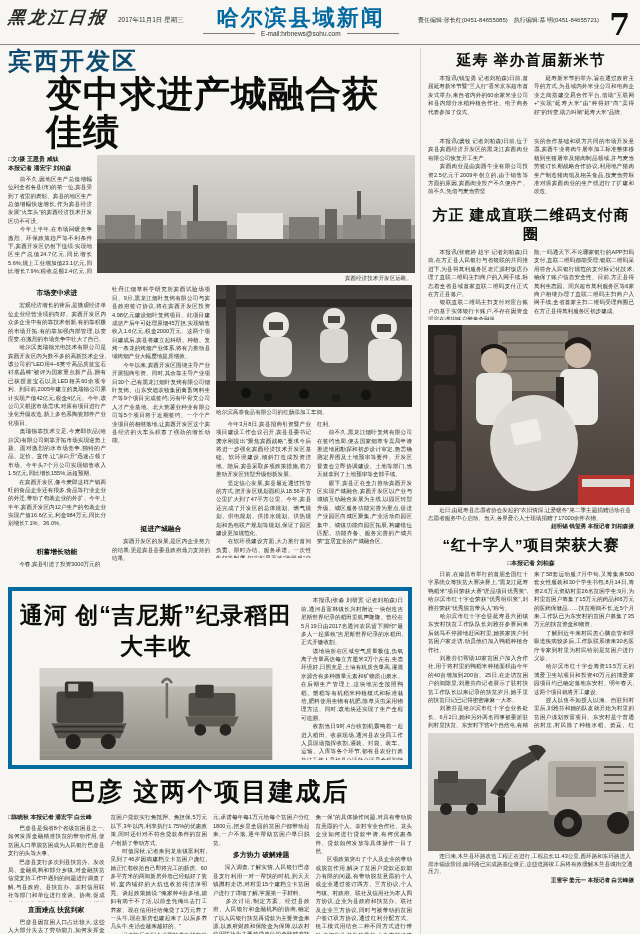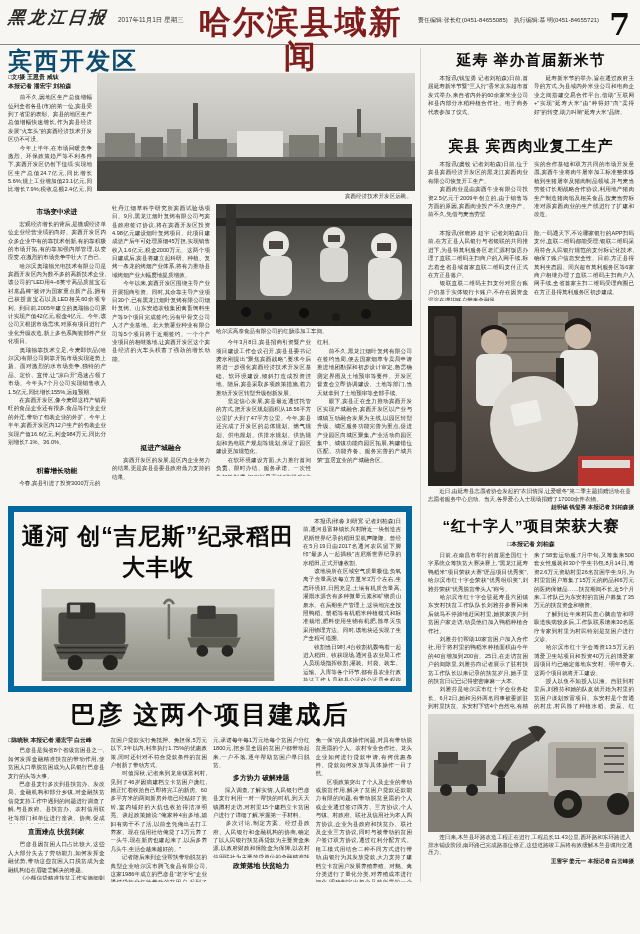--- a/index.html
+++ b/index.html
@@ -3,21 +3,21 @@
 <meta charset="utf-8">
 <style>
   html,body{margin:0;padding:0;}
   body{font-family:"Liberation Sans","DejaVu Sans",sans-serif;background:#e9e7e2;}
   #paper{position:relative;width:640px;height:934px;background:#f7f6f2;overflow:hidden;color:#222;}
   
   #hdr{display:flex;align-items:flex-start;padding:6px 8px 0 8px;height:38px;border-bottom:1px solid #8a8a86;}
   .masthead{font-family:"DejaVu Serif","Liberation Serif",serif;font-style:italic;font-weight:bold;font-size:17px;letter-spacing:3px;color:#2a2a28;transform:skewX(-6deg);white-space:nowrap;}
   .hdr-date{font-size:6.5px;color:#333;margin:10px 0 0 10px;white-space:nowrap;}
   .hdr-center{flex:1;text-align:center;margin-top:0;}
-  .section-title{font-size:32px;font-weight:bold;letter-spacing:2px;color:#7f1d1d;line-height:1.05;}
+  .section-title{font-size:22px;font-weight:bold;letter-spacing:2px;color:#0369a1;line-height:1.05;}
   .email-row{display:flex;align-items:center;justify-content:center;gap:6px;margin-top:1px;}
   .email-row .rule{width:52px;height:1px;background:#7c7c78;}
   .email{font-size:6.5px;color:#333;}
   .hdr-right{display:flex;align-items:flex-start;gap:10px;margin-top:4px;}
   .editors{font-size:6px;color:#333;margin-top:6px;white-space:nowrap;}
   .pageno{font-family:"DejaVu Serif","Liberation Serif",serif;font-size:30px;font-weight:bold;color:#101010;line-height:1;margin-right:2px;}
   
   #main{display:flex;padding:3px 8px 0 8px;gap:8px;}
   #left{width:404px;flex:none;}
   #right{flex:1;border-left:1px solid #d8d6d0;padding-left:7px;}
@@ -31,21 +31,21 @@
   .photo-frame{position:relative;flex:1;}
   .cap{font-size:5.6px;color:#333;line-height:1.35;white-space:pre-line;}
   .cap.r{text-align:right;}
   .subhead{font-size:6.8px;font-weight:bold;text-align:center;margin:3px 0;color:#111;}
   .rowB{display:flex;gap:6px;margin-top:3px;height:296px;overflow:hidden;}
   .rowB .c1,.rowB .c2{width:98px;flex:none;overflow:hidden;}
   .rowB .cR{flex:1;overflow:hidden;}
   .two-col{display:flex;gap:6px;overflow:hidden;}
   .two-col>div{flex:1;overflow:hidden;}
   
-  #tonghe{border:6px solid #0369a1;margin-top:6px;padding:5px;display:flex;gap:6px;height:164px;overflow:hidden;}
+  #tonghe{border:4px solid #0369a1;margin-top:6px;padding:5px;display:flex;gap:6px;height:164px;overflow:hidden;}
   .tonghe-left{width:278px;flex:none;display:flex;flex-direction:column;}
   .tonghe-headline{font-size:23px;font-weight:bold;letter-spacing:1px;color:#0d0d0d;text-align:center;margin:4px 0 6px 0;}
   .tonghe-right{flex:1;overflow:hidden;}
   
   #bayan{margin-top:6px;}
   .bayan-headline{font-size:25px;font-weight:bold;letter-spacing:2px;text-align:center;color:#0d0d0d;margin:2px 0 5px 0;}
   .bayan-cols{display:flex;gap:6px;height:146px;overflow:hidden;}
   .bayan-cols>div{flex:1;overflow:hidden;}
   
   .r-art{margin-bottom:5px;}
@@ -77,20 +77,21 @@
       <div class="pageno">7</div>
     </div>
   </div>
 
   <div id="main">
 
     <div id="left">
 
       <div>
         <div class="kicker">宾西开发区</div>
+        <div class="lead-headline">变中求进产城融合获佳绩</div>
 
         <div class="lead-top">
           <div class="byline-box">
             <div class="byline">□文/摄 王恩贵 咸钛
 本报记者 潘宏宇 刘柏森</div>
             <div class="coltext" style="height:100px;">　　前不久,因地区生产总值增幅位列全省各县(市)的第一位,宾县受到了省里的表彰。宾县的地区生产总值增幅快速增长,作为宾县经济发展"火车头"的宾西经济技术开发区功不可没。
 　　今年上半年,在市场回暖竞争激烈、环保政策趋严等不利条件下,宾西开发区仍创下佳绩:实现地区生产总值24.7亿元,同比增长5.6%;规上工业增加值23.1亿元,同比增长7.9%;税收总额2.4亿元,同比增长4.8%。</div>
           </div>
           <div class="photo-frame">
             <svg width="318" height="118" viewBox="0 0 318 118">
@@ -250,29 +251,29 @@
 
       <div class="r-art">
         <div class="r-headline">延寿 举办首届新米节</div>
         <div class="r-cols" style="height:58px;">
           <div class="coltext">　　本报讯(钱玺勇 记者刘柏森)日前,首届延寿新米节暨"三人行"香米京东超市首发式举办,来自省内外的60余家米业公司和县内部分水稻种植合作社、电子商务代表参加了仪式。</div>
           <div class="coltext">　　延寿新米节的举办,旨在通过政府主导的方式,为县域内外米业公司和电商企业之间搭建交易合作平台,借助"互联网+"实现"延寿大米"由"种得好"向"卖得好"的转变,助力叫响"延寿大米"品牌。</div>
         </div>
       </div>
 
       <div class="r-art">
-        <div class="r-headline">宾县 宾西肉业复工生产</div>
         <div class="r-cols" style="height:64px;">
           <div class="coltext">　　本报讯(虞牧 记者刘柏森)日前,位于宾县宾西经济开发区的黑龙江宾西肉业有限公司恢复开工生产。
 　　宾西肉业是由宾西牛业有限公司投资2.5亿元于2009年创立的,由于销售等方面的原因,宾西肉业投产不久便停产。前不久,凭借与麦当劳坚</div>
           <div class="coltext">实的合作基础和双方共同的市场开发意愿,宾西牛业将肉牛屠宰加工标准整体移植到生猪屠宰及猪肉制品领域,并与麦当劳签订长期战略合作协议,利用地产猪肉生产制造猪肉馅及相关食品,按麦当劳标准对原宾西肉业的生产线进行了扩建和改造。</div>
         </div>
       </div>
 
       <div class="r-art">
+        <div class="r-headline">方正 建成直联二维码支付商圈</div>
         <div class="r-cols" style="height:72px;">
           <div class="coltext">　　本报讯(张晓婷 赵宇 记者刘柏森)日前,在方正县人民银行与省银联的共同推进下,为县得莫利服务区老汇源村饭店办理了直联二维码主扫商户的入网手续,标志着全省县域首家直联二维码支付正式在方正县落户。
 　　银联直联二维码主扫支付对应台账户仍基于实体银行卡账户,不存在因资金沉淀在虚拟账户带来金融风</div>
           <div class="coltext">险,一码通天下,不论哪家银行的APP扫码支付,直联二维码都能受理;银联二维码采用符合人民银行规范的支付标记化技术,确保了账户信息安全性。目前,方正县得莫利生态园、同兴超市莫利服务区等6家商户相继办理了直联二维码主扫商户入网手续,全省首家主扫二维码受理商圈已在方正县得莫利服务区初步建成。</div>
         </div>
       </div>
 
       <svg width="206" height="180" viewBox="0 0 206 180" style="margin:2px 0 2px 0;">
         <defs>
           <linearGradient id="don" x1="0" y1="0" x2="0" y2="1">

